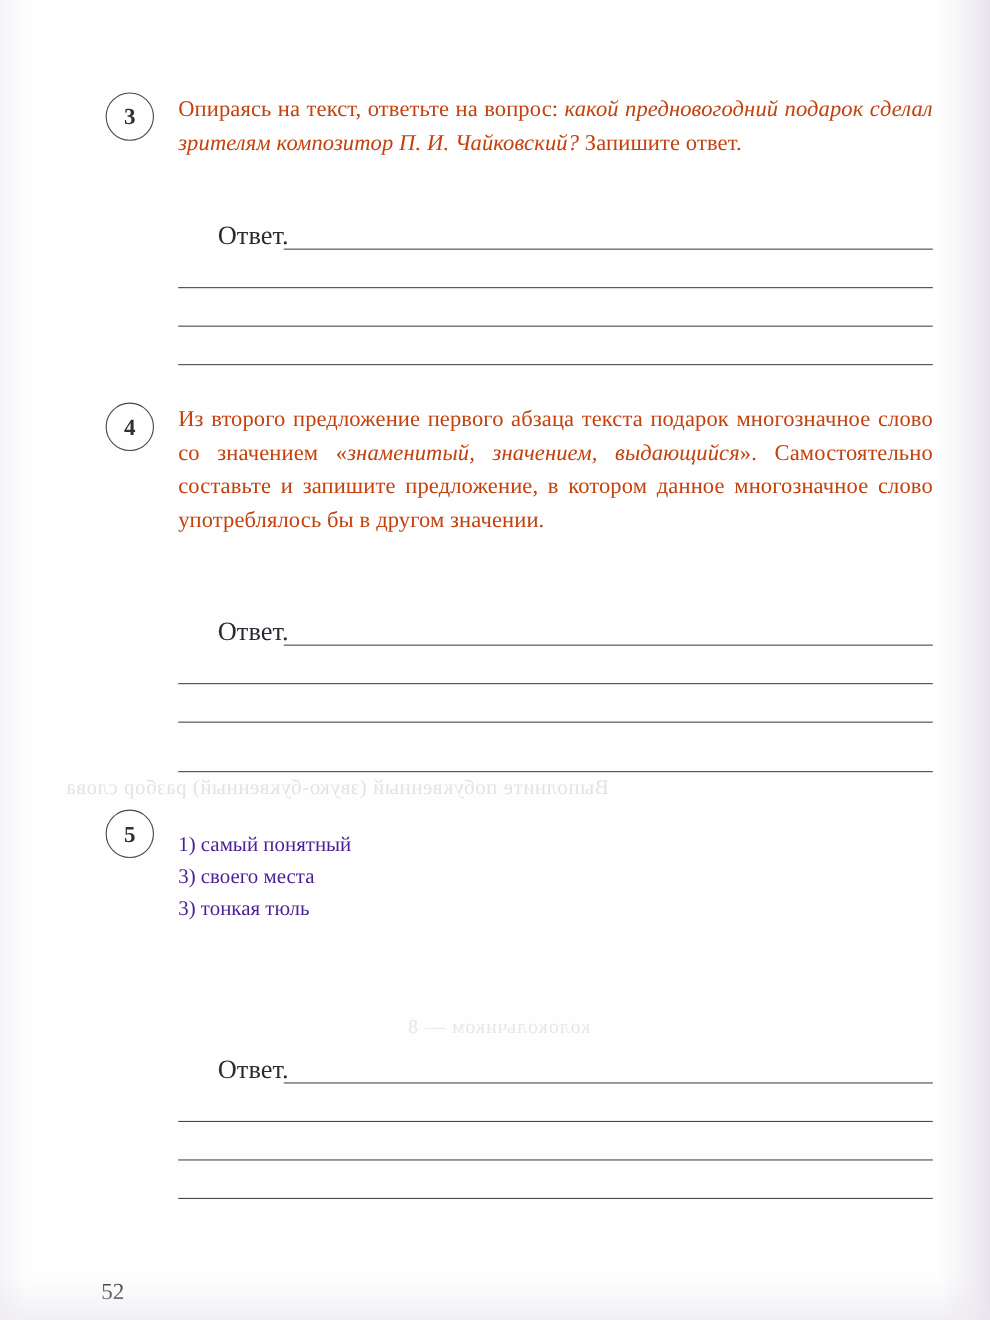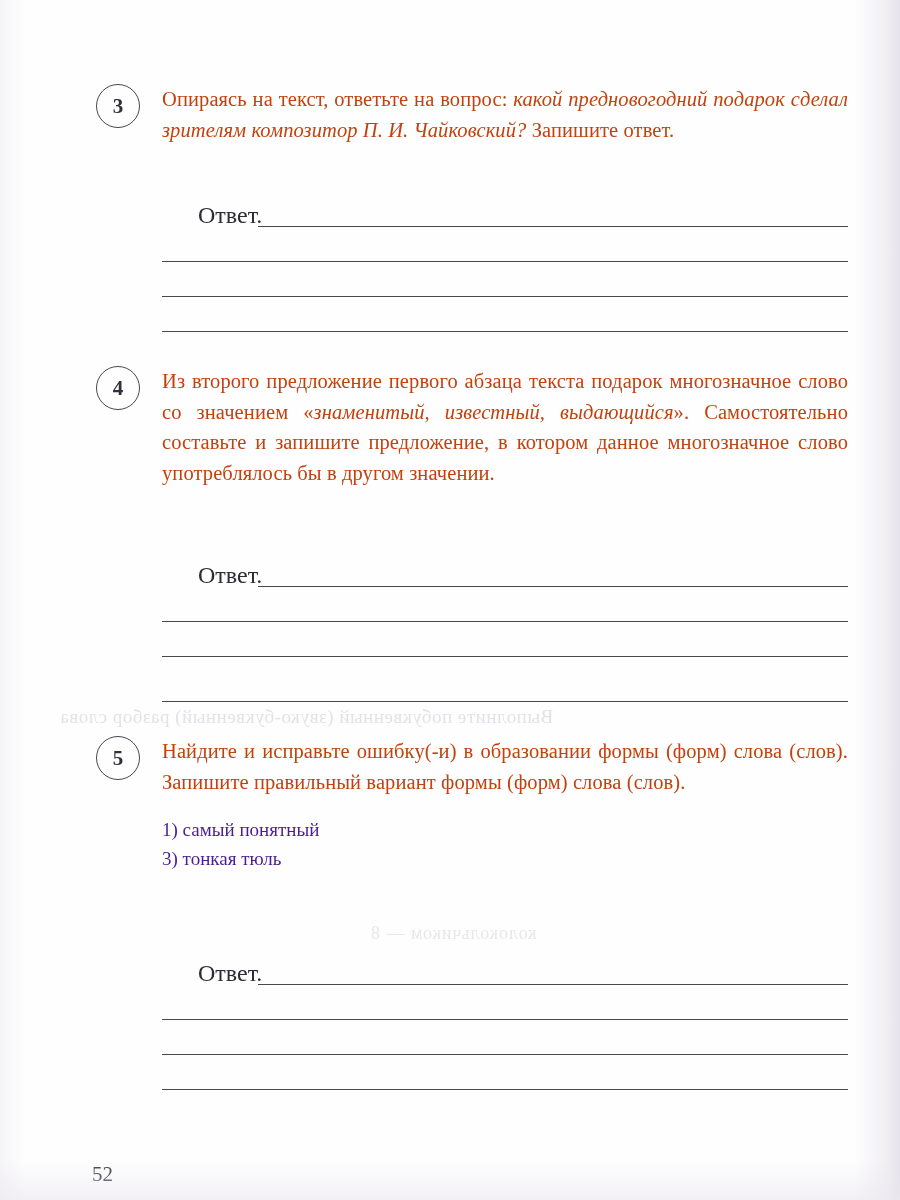--- a/index.html
+++ b/index.html
@@ -146,41 +146,41 @@
     <span class="answer-label">Ответ.</span>
     <div class="ans-line first" style="top:22px;"></div>
     <div class="ans-line rest" style="top:57px;"></div>
     <div class="ans-line rest" style="top:92px;"></div>
     <div class="ans-line rest" style="top:127px;"></div>
   </div>
 
   <div class="task" style="top:366px;">
     <div class="task-num">4</div>
     <div class="task-body">
-      <p class="task-text"><span>Из </span><b>второго</b><span> предложение первого абзаца текста </span><b>подарок</b><span> многозначное слово со значением «</span><i>знаменитый, известный, выдающийся</i><span>». Самостоятельно составьте и запишите предложение, в котором данное многозначное слово употреблялось бы в другом значении.</span></p>
+      <p class="task-text"><span>Из </span><b>второго</b><span> предложение первого абзаца текста </span><b>подарок</b><span> многозначное слово со значением «</span><i>знаменитый, значением, выдающийся</i><span>». Самостоятельно составьте и запишите предложение, в котором данное многозначное слово употреблялось бы в другом значении.</span></p>
     </div>
   </div>
 
   <div class="answer-block" style="top:564px;">
     <span class="answer-label">Ответ.</span>
     <div class="ans-line first" style="top:22px;"></div>
     <div class="ans-line rest" style="top:57px;"></div>
     <div class="ans-line rest" style="top:92px;"></div>
     <div class="ans-line rest" style="top:137px;"></div>
   </div>
 
   <div class="bleed bleed-a">Выполните побуквенный (звуко-буквенный) разбор слова</div>
   <div class="bleed bleed-b">колокольчиком — 8</div>
 
   <div class="task" style="top:736px;">
     <div class="task-num">5</div>
     <div class="task-body">
-      <p class="task-text"><b>Найдите и исправьте</b><span> ошибку(-и) в образовании формы (форм) слова (слов). Запишите правильный вариант формы (форм) слова (слов).</span></p>
       <ul class="options" style="margin-top:18px;">
         <li class="option-item">1) самый понятный</li>
+        <li class="option-item">3) своего места</li>
         <li class="option-item">3) тонкая тюль</li>
       </ul>
     </div>
   </div>
 
   <div class="answer-block" style="top:962px;">
     <span class="answer-label">Ответ.</span>
     <div class="ans-line first" style="top:22px;"></div>
     <div class="ans-line rest" style="top:57px;"></div>
     <div class="ans-line rest" style="top:92px;"></div>

